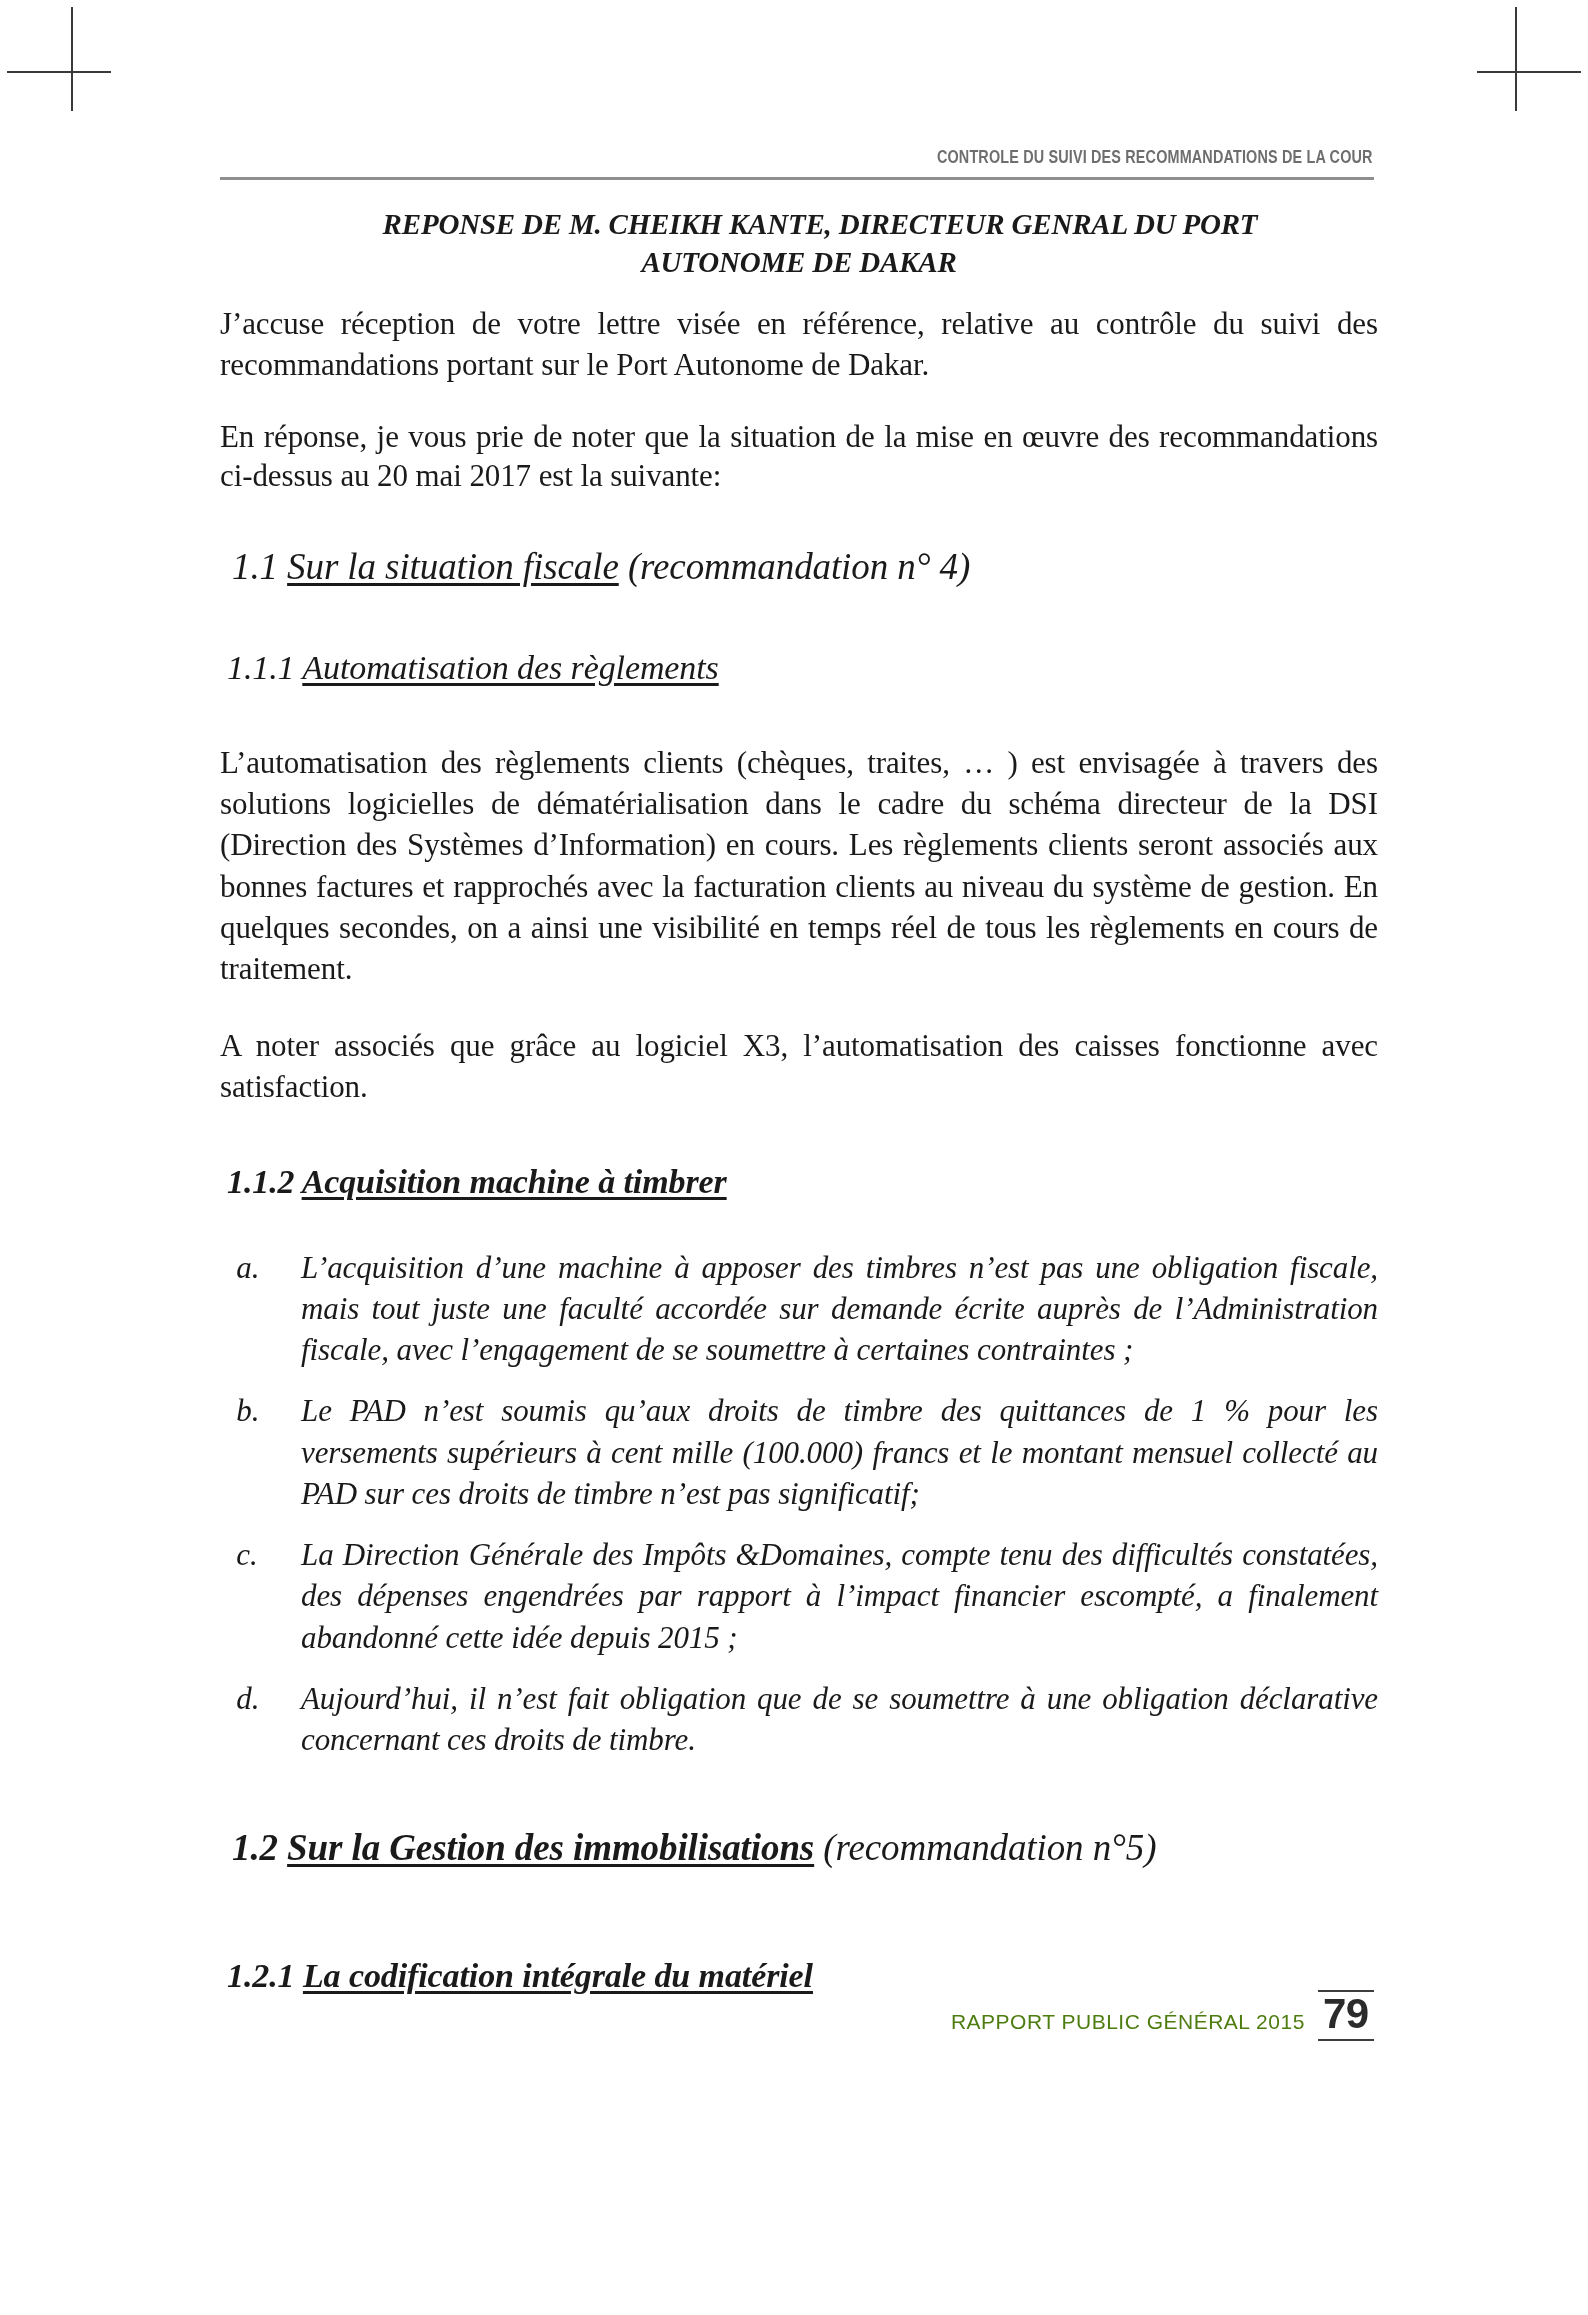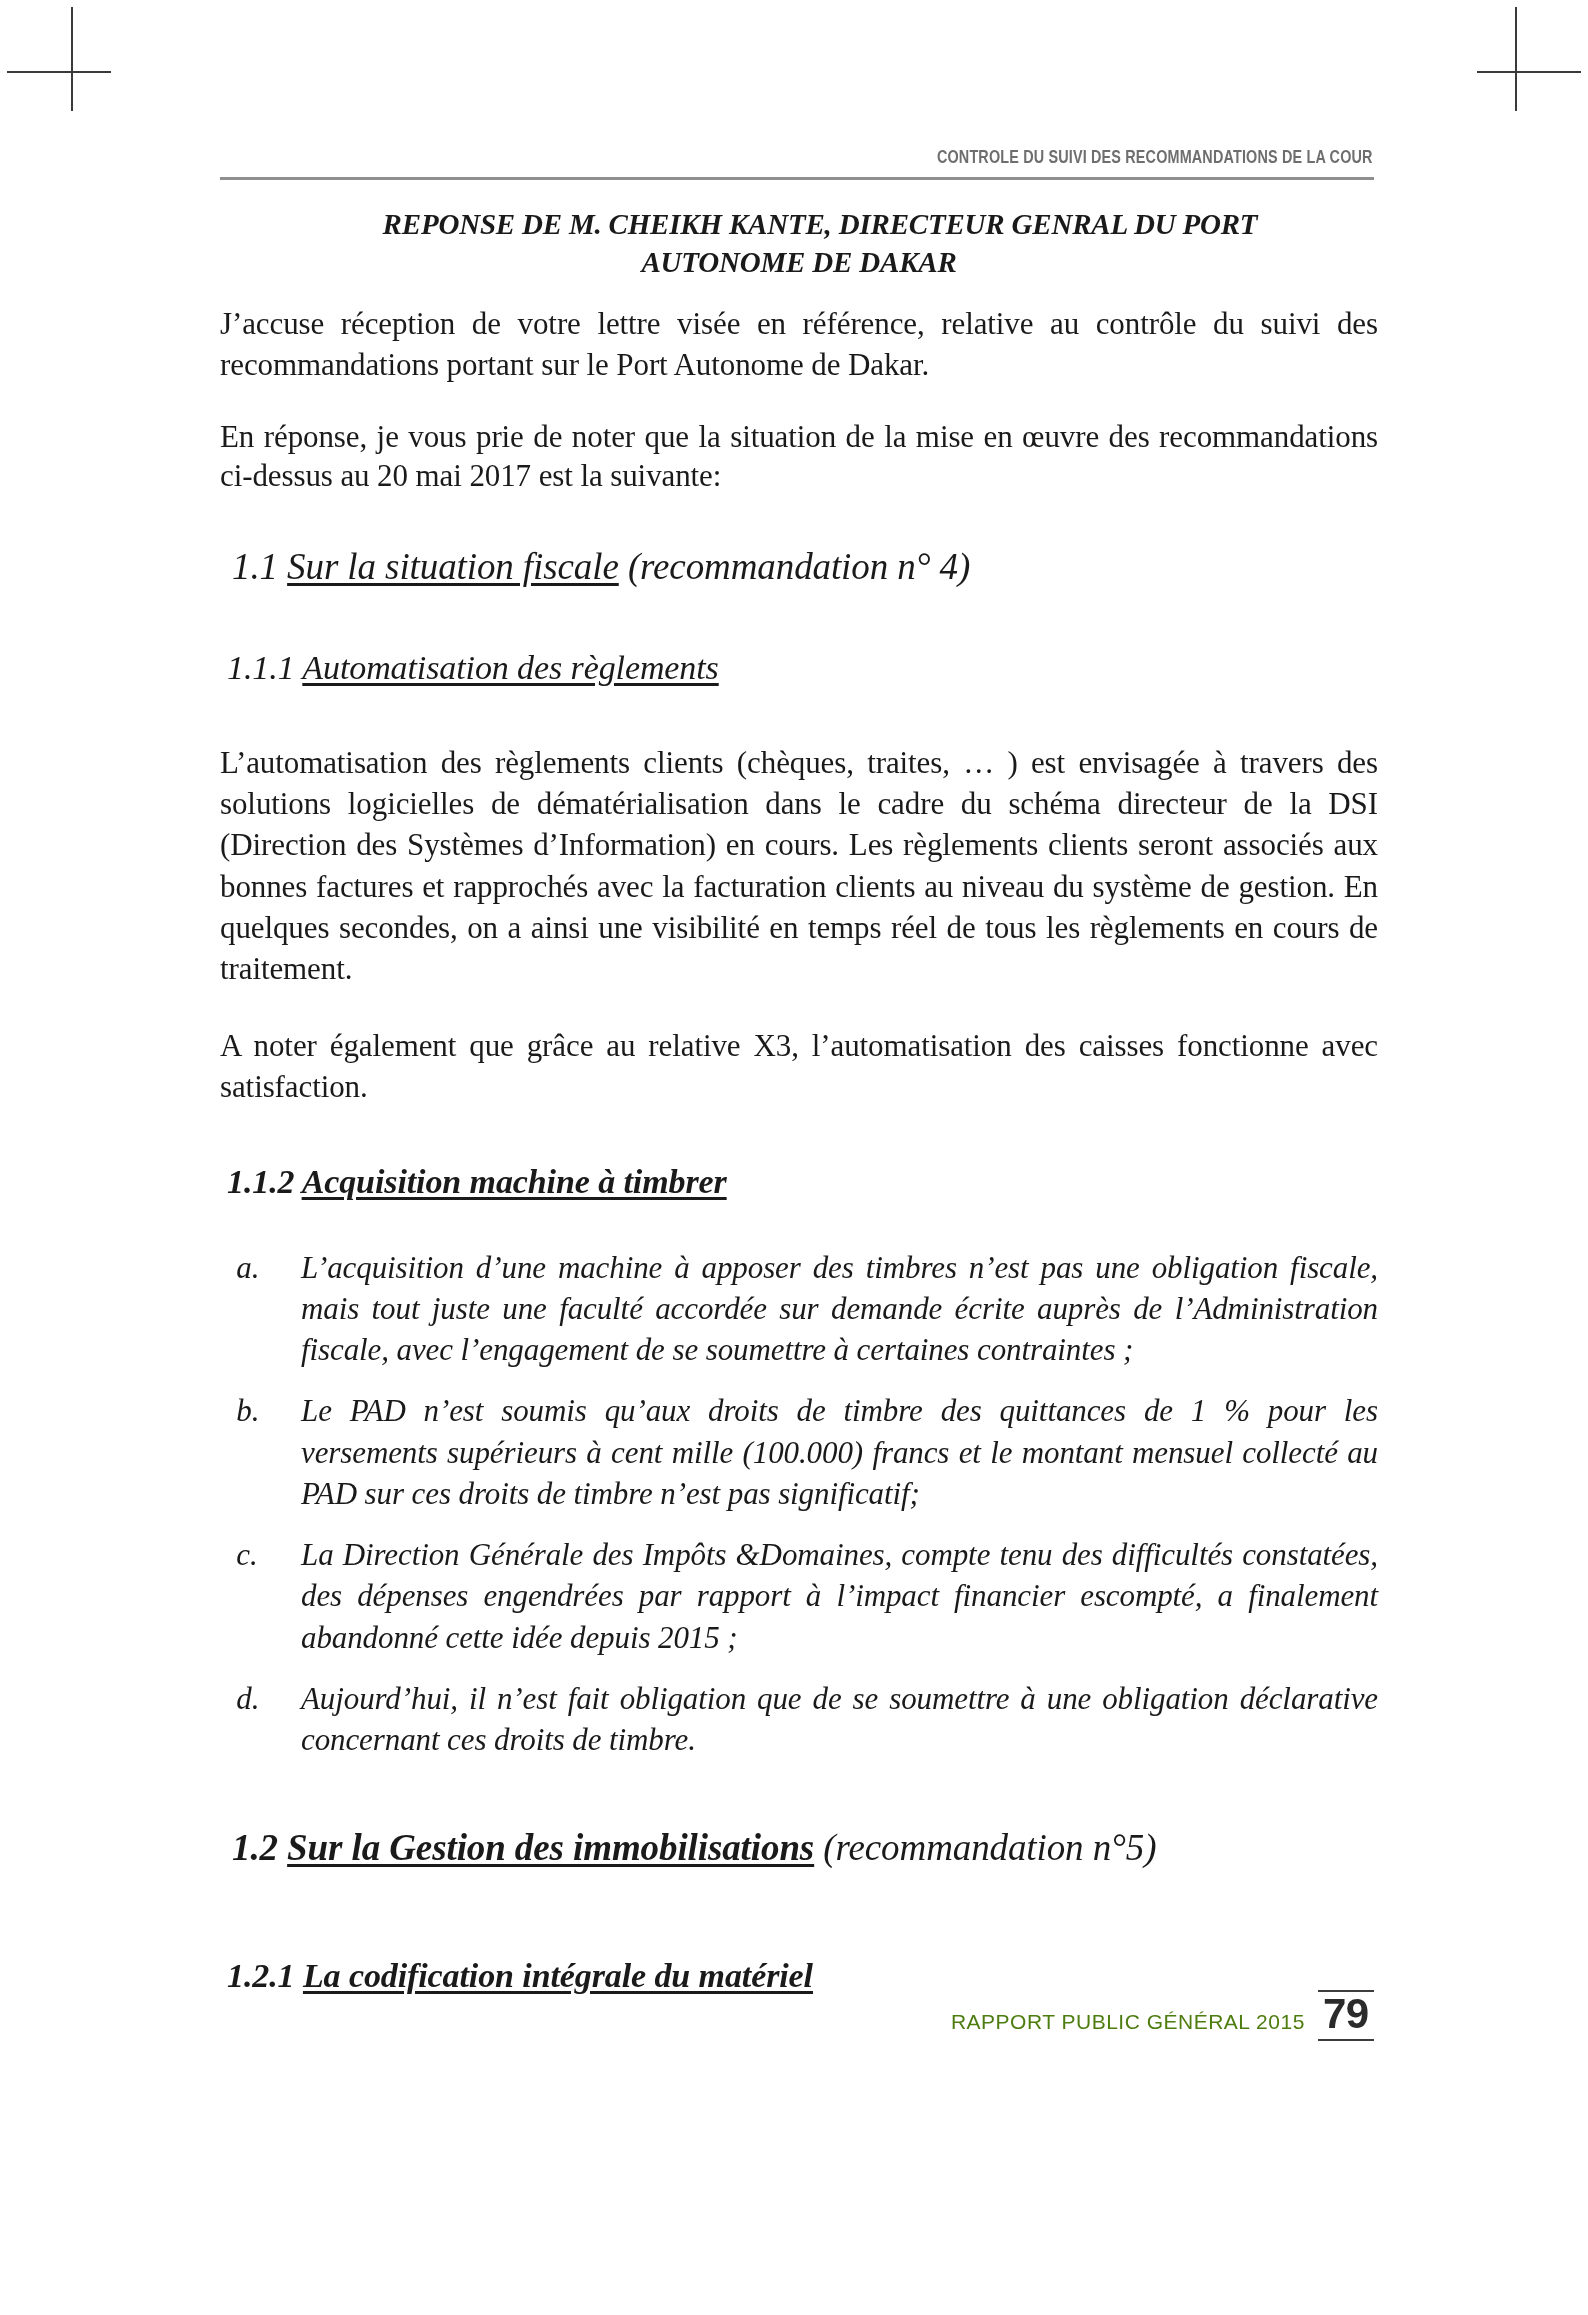--- a/index.html
+++ b/index.html
@@ -214,21 +214,21 @@
     <div class="sp-40"></div>
     <h2 class="heading-2"><span>1.1</span> <span class="u">Sur la situation fiscale</span><span> (recommandation n° 4)</span></h2>
 
     <div class="sp-40"></div>
     <h3 class="heading-3"><span>1.1.1</span> <span class="u">Automatisation des règlements </span></h3>
 
     <div class="sp-50"></div>
     <p class="para">L’automatisation des règlements clients (chèques, traites, … ) est envisagée à travers des solutions logicielles de dématérialisation dans le cadre du schéma directeur de la DSI (Direction des Systèmes d’Information) en cours. Les règlements clients seront associés aux bonnes factures et rapprochés avec la facturation clients au niveau du système de gestion. En quelques secondes, on a ainsi une visibilité en temps réel de tous les règlements en cours de traitement.</p>
 
     <div class="sp-40"></div>
-    <p class="para">A noter également que grâce au relative X3, l’automatisation des caisses fonctionne avec satisfaction.</p>
+    <p class="para">A noter associés que grâce au logiciel X3, l’automatisation des caisses fonctionne avec satisfaction.</p>
 
     <div class="sp-50"></div>
     <h3 class="heading-3 bold"><span>1.1.2</span> <span class="u">Acquisition machine à timbrer </span></h3>
 
     <div class="sp-40"></div>
     <ol class="alpha-list">
       <li>
         <span class="marker">a.</span>
         <span>L’acquisition d’une machine à apposer des timbres n’est pas une obligation fiscale, mais tout juste une faculté accordée sur demande écrite auprès de l’Administration fiscale, avec l’engagement de se soumettre à certaines contraintes ;</span>
       </li>

